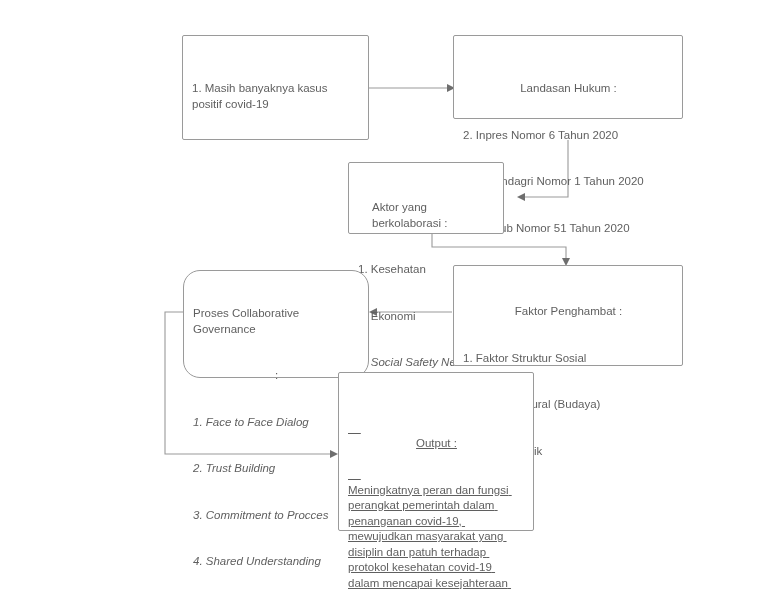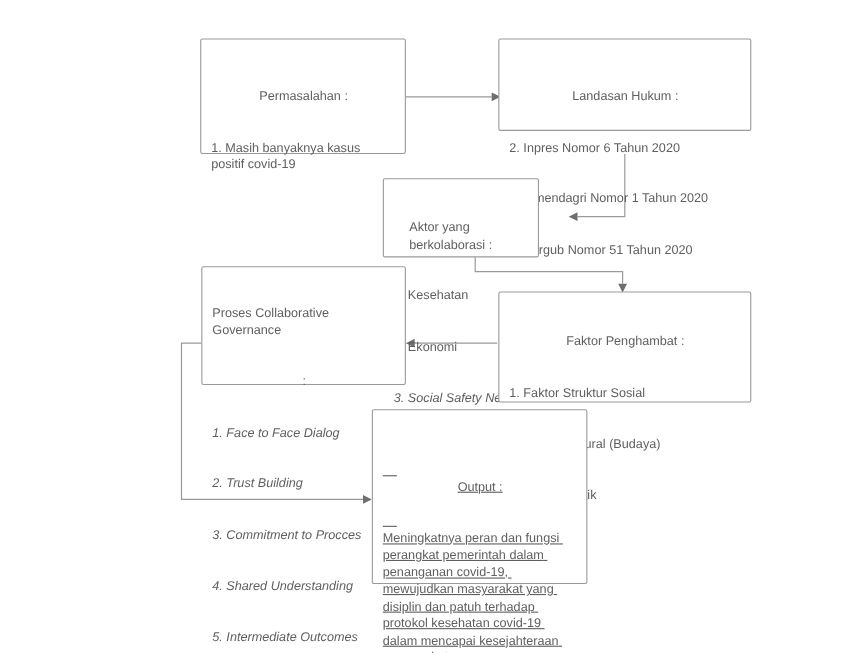--- a/index.html
+++ b/index.html
@@ -40,22 +40,22 @@
     display: block;
     text-align: left;
   }
   .node .line.it,
   .node .title.it {
     font-style: italic;
   }
   
   #node-permasalahan { left: 182px; top: 35px;  width: 187px; height: 105px; padding-top: 14px; }
   #node-landasan     { left: 453px; top: 35px;  width: 230px; height: 84px; padding-top: 14px; }
-  #node-aktor        { left: 348px; top: 162px; width: 142px; height: 72px;  padding-top: 6px; }
-  #node-proses       { left: 183px; top: 242px; width: 186px; height: 108px; padding-top: 4px; }
+  #node-aktor        { left: 348px; top: 162px; width: 156px; height: 72px;  padding-top: 6px; }
+  #node-proses       { left: 183px; top: 270px; width: 186px; height: 108px; padding-top: 4px; border-radius: 17px; }
   #node-faktor       { left: 453px; top: 265px; width: 230px; height: 101px; padding-top: 7px; }
   #node-output       { left: 338px; top: 372px; width: 196px; height: 159px; padding-top: 32px; text-decoration: underline; }
 
   #node-aktor .title { padding-left: 14px; text-align: left; }
   #node-proses .title-main { text-align: left; }
   #node-proses .title-colon { text-align: center; }
 
   svg.links {
     position: absolute;
     left: 0; top: 0;
@@ -102,21 +102,20 @@
       <polygon points="377,308 369,312 377,316"></polygon>
     </g>
 
     <g>
       <path d="M 183 312 L 165 312 L 165 454 L 330 454"></path>
       <polygon points="330,450 338,454 330,458"></polygon>
     </g>
   </svg>
 
   <div class="node" id="node-permasalahan">
-    <span class="title">Permasalahan :</span>
     <span class="line">1. Masih banyaknya kasus positif covid-19</span>
   </div>
 
   <div class="node" id="node-landasan">
     <span class="title">Landasan Hukum :</span>
     <span class="line">2. Inpres Nomor 6 Tahun 2020</span>
     <span class="line">3. Inmendagri Nomor 1 Tahun 2020</span>
     <span class="line">4. Pergub Nomor 51 Tahun 2020</span>
   </div>
 

